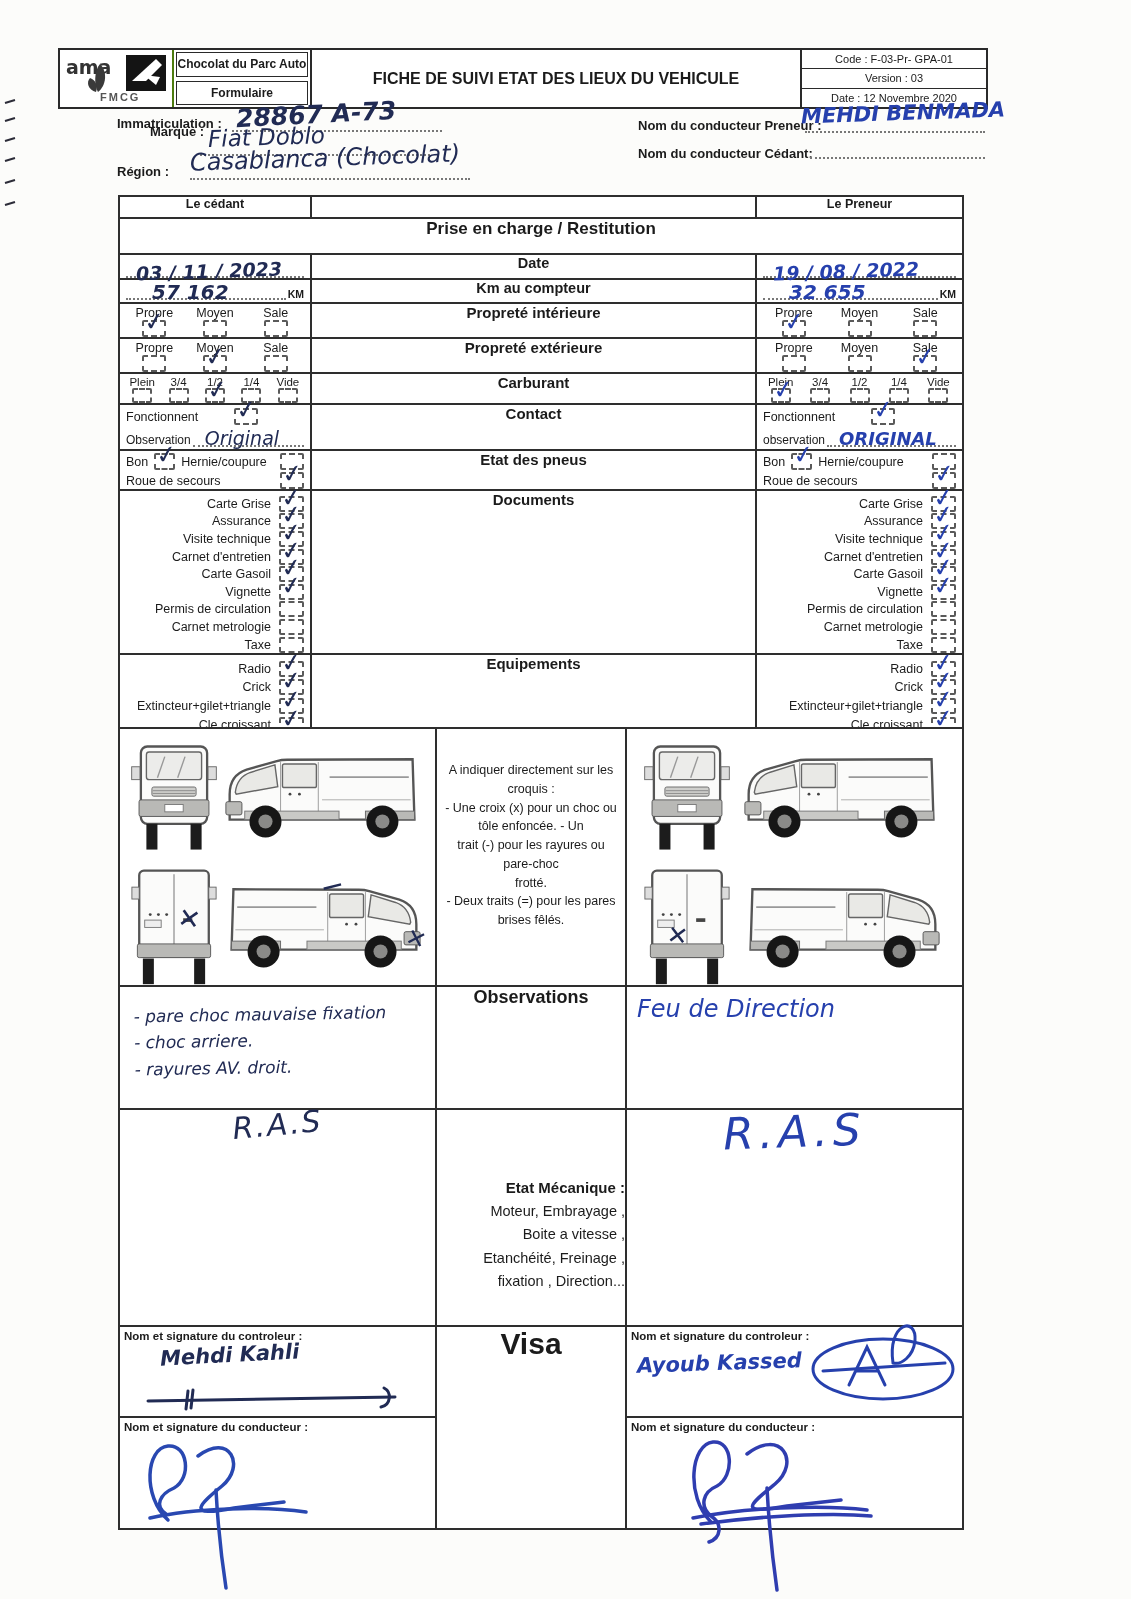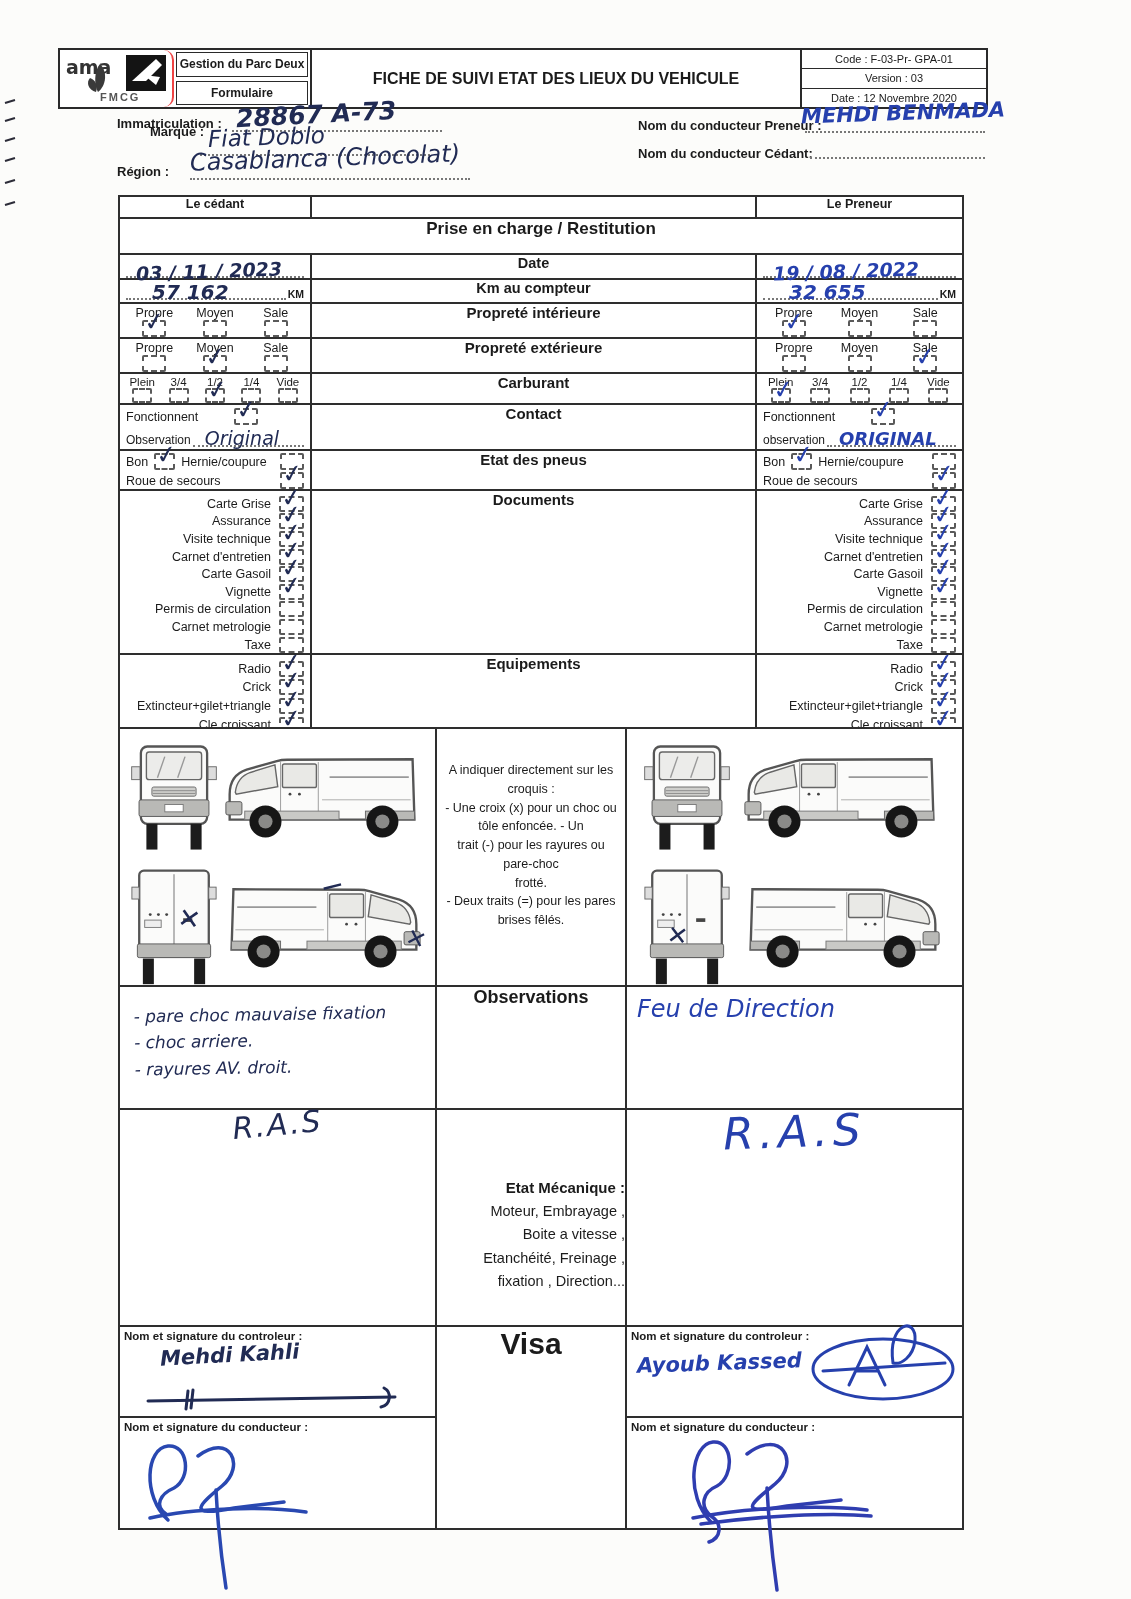--- a/index.html
+++ b/index.html
@@ -1,20 +1,20 @@
 <!DOCTYPE html>
 <html><head>
 <meta charset="utf-8">
 <style>
   html,body{margin:0;padding:0;background:#ffffff;}
   .page{position:relative;width:1131px;height:1599px;background:#fcfcfa;overflow:hidden;
         font-family:"Liberation Sans",sans-serif;color:#1b1b1b;}
   
   .hdr{position:absolute;left:58px;top:48px;width:926px;height:57px;border:2px solid #2a2a2a;display:flex;background:#fff;}
-  .hdr-logo{width:112px;border-right:2px solid #ef4444;position:relative;border-radius:10px;}
+  .hdr-logo{width:112px;border-right:2px solid #4d7c0f;position:relative;}
   .logo-ama{position:absolute;left:6px;top:6px;font-size:19px;font-weight:bold;font-family:"DejaVu Sans",sans-serif;color:#333;}
   .logo-fmcg{position:absolute;left:40px;bottom:4px;font-size:11px;letter-spacing:2px;color:#555;font-weight:bold;}
   .logo-leaf{position:absolute;left:26px;top:12px;}
   .logo-sq{position:absolute;right:6px;top:5px;}
   .hdr-form{width:136px;border-right:2px solid #2a2a2a;display:flex;flex-direction:column;}
   .hdr-form>div{flex:1;border:1px solid #2a2a2a;margin:2px;display:flex;align-items:center;justify-content:center;
                 font-size:12px;font-weight:bold;}
   .hdr-title{flex:1;display:flex;align-items:center;justify-content:center;font-size:16px;font-weight:bold;}
   .hdr-code{width:184px;border-left:2px solid #2a2a2a;display:flex;flex-direction:column;font-size:11px;font-weight:normal;}
   .hdr-code>div{flex:1;display:flex;align-items:center;justify-content:center;border-bottom:1px solid #2a2a2a;}
@@ -162,21 +162,21 @@
         <path d="M10,30 C2,28 0,20 4,16 C10,18 12,24 10,30 Z" fill="#3a3a3a"></path>
       </svg>
       <svg class="logo-sq" width="40" height="36" viewBox="0 0 40 36">
         <rect x="0" y="0" width="40" height="36" fill="#141414"></rect>
         <polygon points="6,26 30,4 36,10 20,26" fill="#fff"></polygon>
         <polygon points="18,20 30,30 34,22" fill="#fff"></polygon>
       </svg>
       <span class="logo-fmcg">FMCG</span>
     </div>
     <div class="hdr-form">
-      <div>Gestion du Parc Deux</div>
+      <div>Chocolat du Parc Auto</div>
       <div>Formulaire</div>
     </div>
     <div class="hdr-title">FICHE DE SUIVI ETAT DES LIEUX DU VEHICULE</div>
     <div class="hdr-code">
       <div>Code : F-03-Pr- GPA-01</div>
       <div>Version : 03</div>
       <div>Date : 12 Novembre 2020</div>
     </div>
   </div>
 

